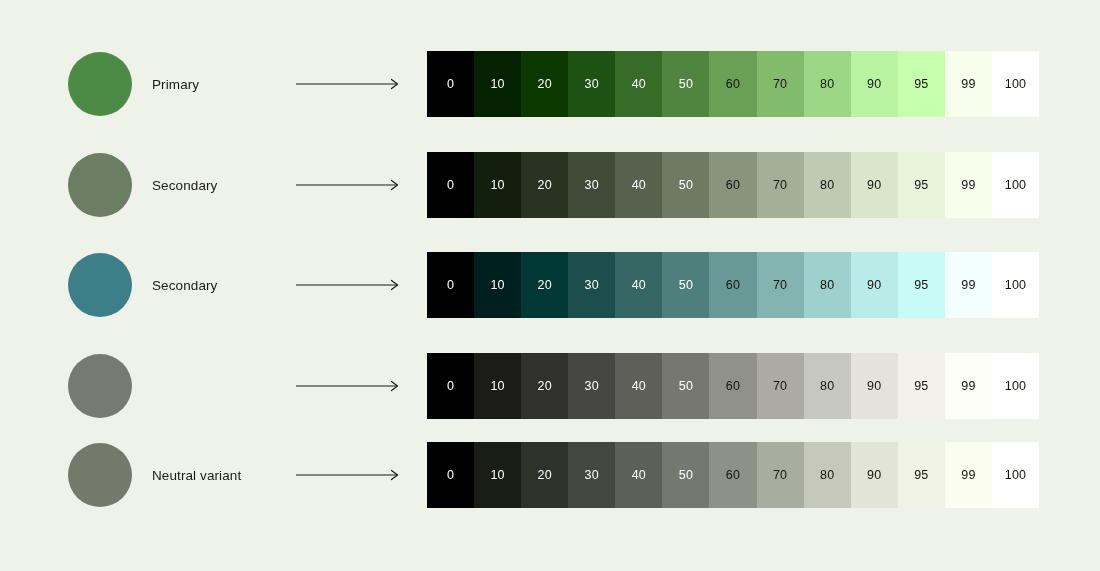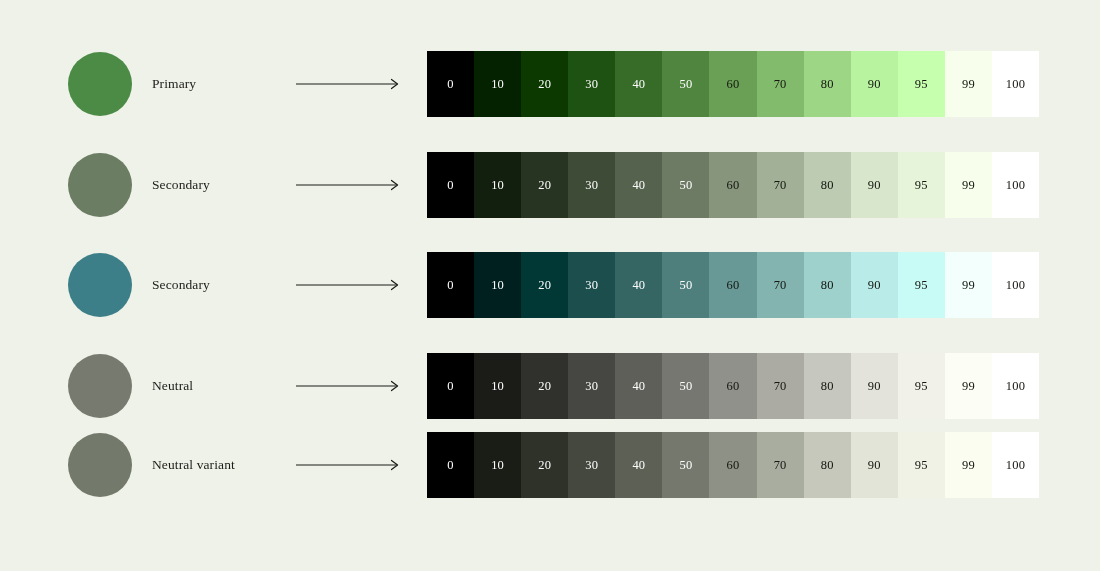--- a/index.html
+++ b/index.html
@@ -23,21 +23,20 @@
     height: 571px;
     background: #eff2e8;
   }
 
   .palette-row {
     position: absolute;
     left: 0;
     width: 936px;
     height: 84px;
     display: block;
-    font-family: Liberation Serif, serif;
   }
 
   
   .row-circle {
     position: absolute;
     left: 68px;
     top: 10px;
     width: 64px;
     height: 64px;
     border-radius: 50%;
@@ -256,21 +255,20 @@
         <div class="tone-swatch" style="background: rgb(242, 255, 253);">
           <span class="tone-label on-light">99</span>
         </div>
         <div class="tone-swatch" style="background: rgb(255, 255, 255);">
           <span class="tone-label on-light">100</span>
         </div>
       </div>
     </div>
     <div class="palette-row" style="top: 344px;">
       <div class="row-circle" title="Neutral" style="background: rgb(118, 122, 111);"></div>
-      <div class="row-label">Neutral</div>
       <div class="row-arrow">
         <svg width="104" height="12" viewBox="0 0 104 12" fill="none" aria-hidden="true">
           <path d="M0 6 H101" stroke="#1b1c18" stroke-width="1.2"></path>
           <path d="M95.5 1.4 L101.6 6 L95.5 10.6" stroke="#1b1c18" stroke-width="1.2" fill="none" stroke-linecap="round" stroke-linejoin="round"></path>
         </svg>
       </div>
       <div class="tone-band">
         <div class="tone-swatch" style="background: rgb(0, 0, 0);">
           <span class="tone-label on-dark">0</span>
         </div>
@@ -305,21 +303,21 @@
           <span class="tone-label on-light">95</span>
         </div>
         <div class="tone-swatch" style="background: rgb(252, 253, 245);">
           <span class="tone-label on-light">99</span>
         </div>
         <div class="tone-swatch" style="background: rgb(255, 255, 255);">
           <span class="tone-label on-light">100</span>
         </div>
       </div>
     </div>
-    <div class="palette-row" style="top: 423px;">
+    <div class="palette-row" style="top: 433px;">
       <div class="row-circle" title="Neutral variant" style="background: rgb(115, 122, 107);"></div>
       <div class="row-label">Neutral variant</div>
       <div class="row-arrow">
         <svg width="104" height="12" viewBox="0 0 104 12" fill="none" aria-hidden="true">
           <path d="M0 6 H101" stroke="#1b1c18" stroke-width="1.2"></path>
           <path d="M95.5 1.4 L101.6 6 L95.5 10.6" stroke="#1b1c18" stroke-width="1.2" fill="none" stroke-linecap="round" stroke-linejoin="round"></path>
         </svg>
       </div>
       <div class="tone-band">
         <div class="tone-swatch" style="background: rgb(0, 0, 0);">

